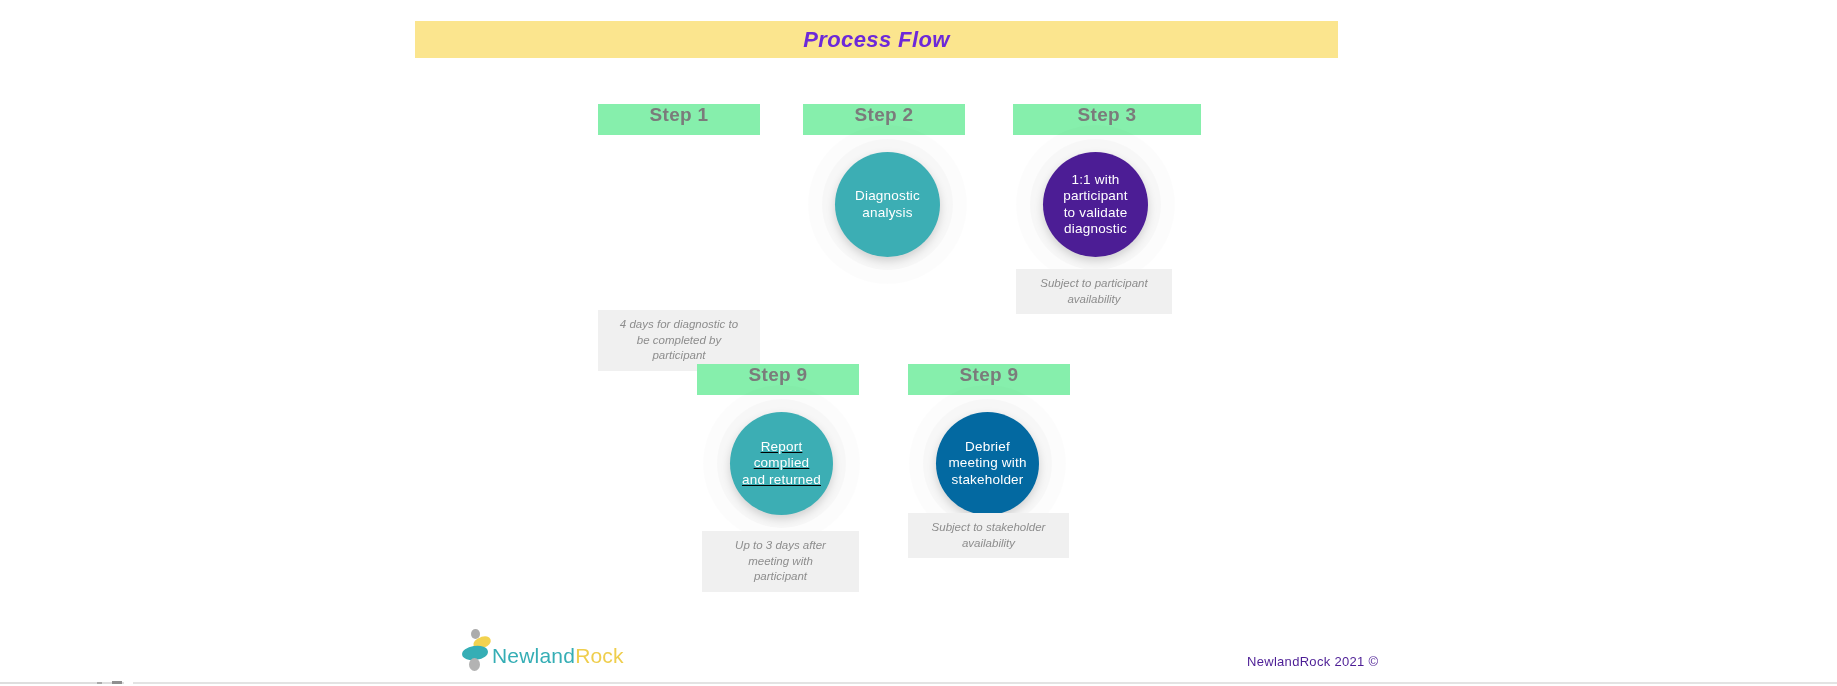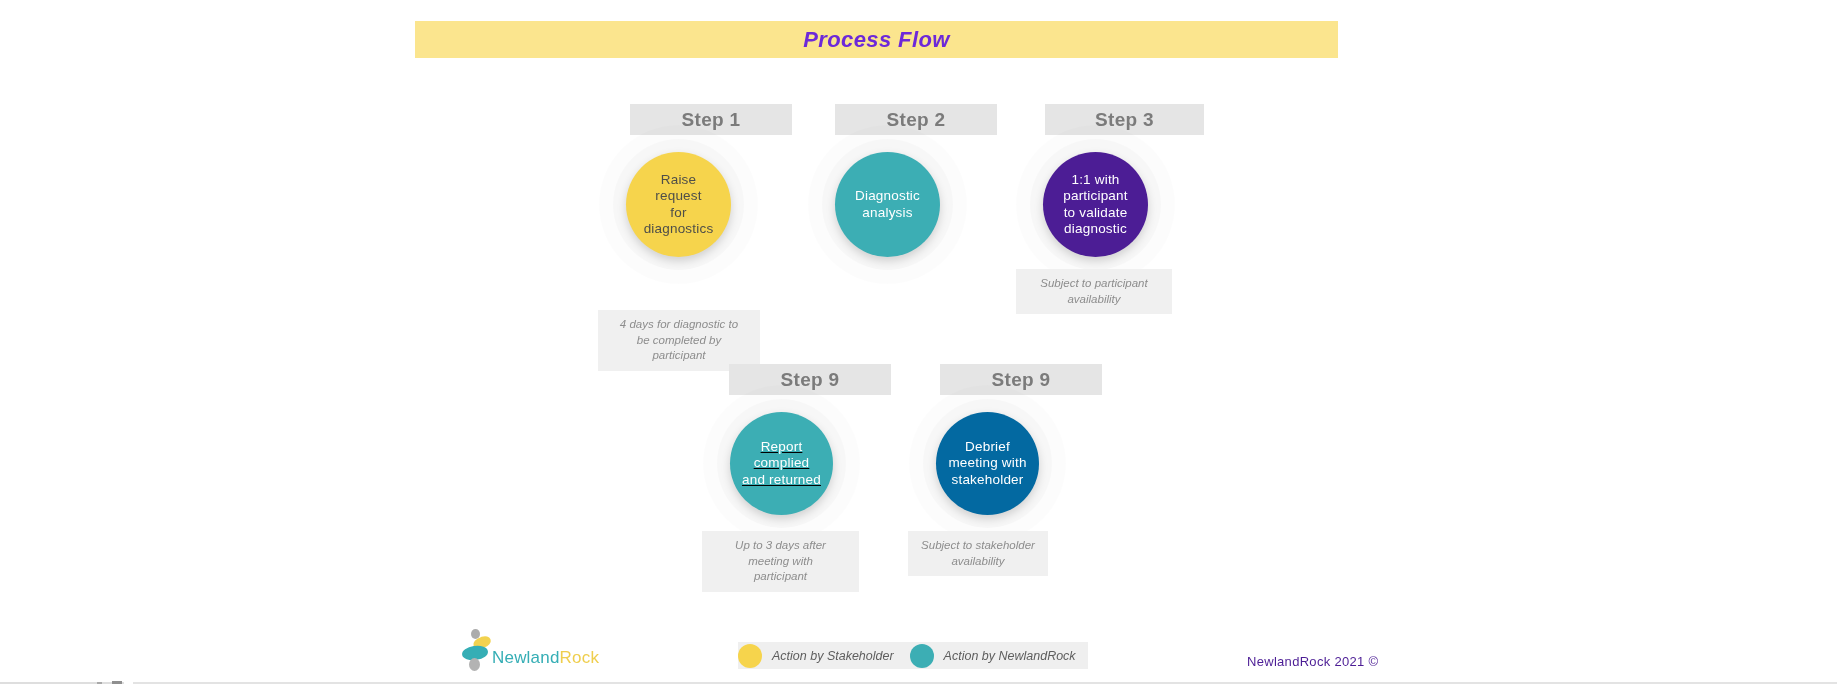--- a/index.html
+++ b/index.html
@@ -17,22 +17,22 @@
     position: absolute; left: 415px; top: 21px; width: 923px; height: 37px;
     display: flex; align-items: center; justify-content: center;
   }
   .title-bar span {
     font-size: 22px; font-weight: bold; font-style: italic;
     color: #6d28d9; letter-spacing: 0.4px;
   }
 
   
   .step-header {
-    position: absolute; height: 31px; background: #e5e5e5;
-    display: flex; align-items: center; justify-content: center; margin-left: 32px;
+    position: absolute; height: 31px; background: #86efac;
+    display: flex; justify-content: center;
   }
   .step-header span {
     font-size: 19px; font-weight: bold; color: #7b7b7b; letter-spacing: 0.3px;
   }
 
   
   .circle {
     position: absolute; border-radius: 50%;
     display: flex; align-items: center; justify-content: center;
     box-shadow: 0 4px 10px rgba(0,0,0,0.16),
@@ -55,51 +55,51 @@
   }
 
   
   .s1-header { left: 598px; top: 104px; width: 162px; }
   .s1-circle { left: 626px; top: 152px; width: 105px; height: 105px; }
   .s1-note   { left: 598px; top: 270px; width: 162px; margin-top: 40px; }
 
   .s2-header { left: 803px; top: 104px; width: 162px; }
   .s2-circle { left: 835px; top: 152px; width: 105px; height: 105px; }
 
-  .s3-header { left: 1013px; top: 104px; width: 159px; }
+  .s3-header { left: 1013px; top: 104px; width: 188px; }
   .s3-circle { left: 1043px; top: 152px; width: 105px; height: 105px; }
   .s3-note   { left: 1016px; top: 269px; width: 156px; }
 
   .s4-header { left: 697px; top: 364px; width: 162px; }
   .s4-circle { left: 730px; top: 412px; width: 103px; height: 103px; }
   .s4-note   { left: 702px; top: 531px; width: 157px; }
 
   .s5-header { left: 908px; top: 364px; width: 162px; }
   .s5-circle { left: 936px; top: 412px; width: 103px; height: 103px; }
-  .s5-note   { left: 908px; top: 531px; width: 140px; }
+  .s5-note   { left: 908px; top: 513px; width: 161px; }
 
   
   .legend {
     position: absolute; left: 738px; top: 642px; width: 350px; height: 27px;
     background: #efefef; display: flex; align-items: center;
   }
   .legend-item { display: flex; align-items: center; }
   .legend-item + .legend-item { margin-left: 16px; }
   .legend-dot { width: 24px; height: 24px; border-radius: 50%; margin-right: 10px; flex: 0 0 auto; }
   .legend-label { font-size: 12.5px; font-style: italic; color: #5e5e5e; white-space: nowrap; }
 
   
   .logo { position: absolute; left: 462px; top: 626px; display: flex; align-items: flex-end; }
   .logo-mark { position: relative; width: 27px; height: 45px; flex: 0 0 auto; }
   .pebble { position: absolute; }
   .p-top    { left: 9px;  top: 3px;  width: 9px;  height: 10px; background: #acacac; border-radius: 50%; }
   .p-yellow { left: 11px; top: 11px; width: 18px; height: 11px; background: #f2d24f; border-radius: 55% 45% 50% 50%; transform: rotate(-18deg); }
   .p-teal   { left: 0px;  top: 20px; width: 26px; height: 14px; background: #35aeb5; border-radius: 50% 50% 48% 52%; transform: rotate(-8deg); }
   .p-gray   { left: 7px;  top: 32px; width: 11px; height: 13px; background: #b3b3b3; border-radius: 50%; }
-  .logo-text { font-size: 17px; letter-spacing: 0.2px; margin-left: 3px; margin-bottom: 3px; white-space: nowrap; }
+  .logo-text { font-size: 21px; letter-spacing: 0.2px; margin-left: 3px; margin-bottom: 3px; white-space: nowrap; }
   .logo-text .lt-teal { color: #35aeb5; }
   .logo-text .lt-yellow { color: #efce4d; }
 
   
   .copyright {
     position: absolute; left: 1247px; top: 654px;
     font-size: 13px; color: #4c1d95; letter-spacing: 0.3px;
   }
 
   
@@ -112,26 +112,20 @@
 <body>
 
 <div class="canvas">
 
   <div class="title-bar" style="background-color: rgb(251, 229, 142);">
     <span>Process Flow</span>
   </div>
 
   <div class="step-header s1-header">
     <span>Step 1</span>
-  </div>
-  <div class="circle s1-circle" style="background-color: rgb(246, 212, 76);">
-    <span class="circle-text dark">Raise
-request
-for
-diagnostics</span>
   </div>
   <div class="note s1-note">4 days for diagnostic to
 be completed by
 participant</div>
 
   <div class="step-header s2-header">
     <span>Step 2</span>
   </div>
   <div class="circle s2-circle" style="background-color: rgb(60, 174, 180);">
     <span class="circle-text">Diagnostic
@@ -178,30 +172,20 @@
       <span class="pebble p-top"></span>
       <span class="pebble p-yellow"></span>
       <span class="pebble p-teal"></span>
       <span class="pebble p-gray"></span>
     </div>
     <div class="logo-text">
       <span class="lt-teal">Newland</span><span class="lt-yellow">Rock</span>
     </div>
   </div>
 
-  <div class="legend">
-    <div class="legend-item">
-      <span class="legend-dot" style="background-color: rgb(246, 212, 76);"></span>
-      <span class="legend-label">Action by Stakeholder</span>
-    </div>
-    <div class="legend-item">
-      <span class="legend-dot" style="background-color: rgb(60, 174, 180);"></span>
-      <span class="legend-label">Action by NewlandRock</span>
-    </div>
-  </div>
 
   <div class="copyright">NewlandRock 2021 ©</div>
 
   <div class="edge-line-left"></div>
   <div class="edge-tick"></div>
   <div class="edge-thumb"></div>
   <div class="edge-line-right"></div>
 
 </div>
 

